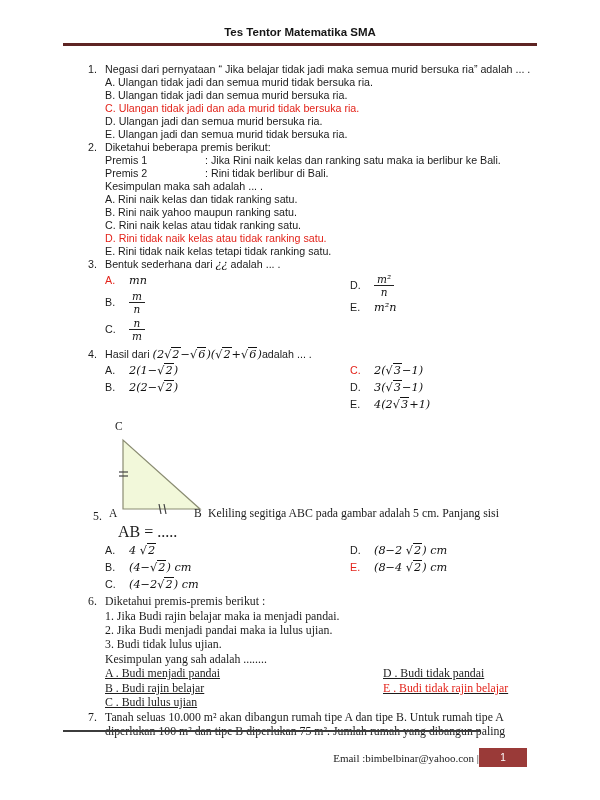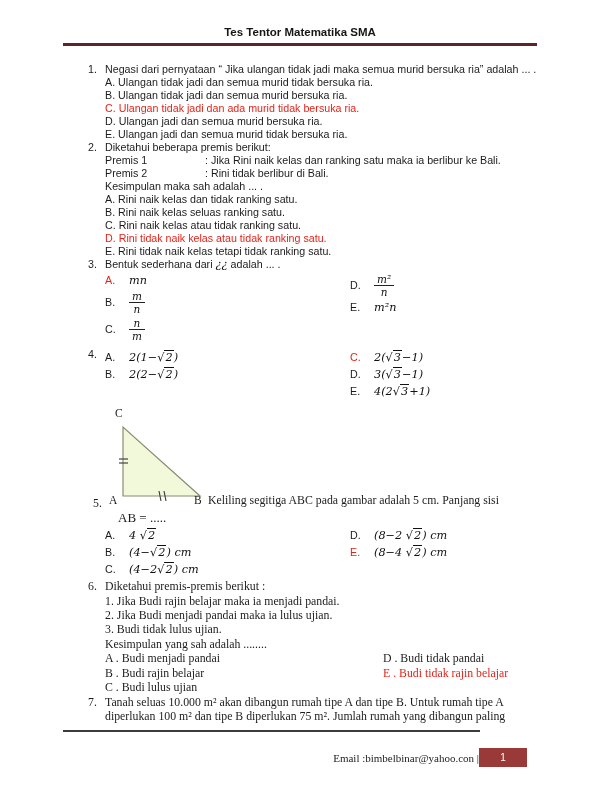--- a/index.html
+++ b/index.html
@@ -39,23 +39,23 @@
 
   
   .fig-wrap { position:relative; height:99px; margin-top:8px; font-family:"Liberation Serif",serif; font-size:11.8px; }
   .fig-svg { position:absolute; left:55px; top:13px; }
   .vlabel { position:absolute; font-size:11.5px; color:#222; }
   .vlabel-c { left:52px; top:-2px; }
   .vlabel-a { left:46px; top:85px; }
   .vlabel-b { left:131px; top:85px; }
   .fig-qnum { position:absolute; left:30px; top:87px; }
   .fig-qtext { position:absolute; left:145px; top:84px; width:340px; line-height:14.4px; }
-  .ab-line { padding-left:55px; margin-top:2px; font-family:"Liberation Serif",serif; font-size:13px; }
-
-  .q6-opts { display:flex; }
+  .ab-line { padding-left:55px; margin-top:2px; font-family:"Liberation Serif",serif; font-size:16px; }
+
+  .q6-opts { display:flex;text-decoration:underline; }
   .q6-col-l { width:245px; flex:none; }
   .q6-col-r { flex:1;margin-left:33px; }
   .q6-opt { line-height:14.4px; }
 
   
   .footer { position:absolute; left:63px; top:730px; width:474px; }
   .footer-rule { width:417px; height:2px; background:#3c3c3c; }
   .footer-row { display:flex; justify-content:flex-end; align-items:center; margin-top:16px; padding-right:10px; }
   .footer-email { font-family:"Liberation Serif",serif; font-size:11px; color:#222; }
   .page-badge { width:48px; height:19px; background:#9a3a38; color:#fff; display:flex;
@@ -68,36 +68,36 @@
 <div class="page">
   <div class="content">
 
     <div class="doc-title">Tes Tentor Matematika SMA</div>
     <div class="title-rule"></div>
 
     <div class="questions">
 
       <div class="q sans-q">
         <span class="qnum">1.</span>
-        <div>Negasi dari pernyataan “ Jika ulangan tidak jadi maka semua murid bersuka ria” adalah ... .</div>
+        <div>Negasi dari pernyataan “ Jika belajar tidak jadi maka semua murid bersuka ria” adalah ... .</div>
         <div>A. Ulangan tidak jadi dan semua murid tidak bersuka ria.</div>
         <div>B. Ulangan tidak jadi dan semua murid bersuka ria.</div>
         <div class="red">C. Ulangan tidak jadi dan ada murid tidak bersuka ria.</div>
         <div>D. Ulangan jadi dan semua murid bersuka ria.</div>
         <div>E. Ulangan jadi dan semua murid tidak bersuka ria.</div>
       </div>
 
       <div class="q sans-q">
         <span class="qnum">2.</span>
         <div>Diketahui beberapa premis berikut:</div>
         <div><span class="premis-label">Premis 1</span><span>: Jika Rini naik kelas dan ranking satu maka ia berlibur ke Bali.</span></div>
         <div><span class="premis-label">Premis 2</span><span>: Rini tidak berlibur di Bali.</span></div>
         <div>Kesimpulan maka sah adalah ... .</div>
         <div>A. Rini naik kelas dan tidak ranking satu.</div>
-        <div>B. Rini naik kelas seluas ranking satu.</div>
+        <div>B. Rini naik yahoo maupun ranking satu.</div>
         <div>C. Rini naik kelas atau tidak ranking satu.</div>
         <div class="red">D. Rini tidak naik kelas atau tidak ranking satu.</div>
         <div>E. Rini tidak naik kelas tetapi tidak ranking satu.</div>
       </div>
 
       <div class="q sans-q">
         <span class="qnum">3.</span>
         <div>
           <span>Bentuk sederhana dari </span><span class="red math">¿¿</span><span> adalah ... .</span>
         </div>
@@ -124,20 +124,23 @@
             <div class="mopt">
                 <span class="mlabel">E.</span>
                 <span class="math">m²n</span>
               </div>
           </div>
         </div>
       </div>
 
       <div class="q sans-q" style="margin-top:4px;">
         <span class="qnum">4.</span>
+        <div>
+          <span>Hasil dari </span><span class="math">(2<span class="sq">√<span class="rad">2</span></span>−<span class="sq">√<span class="rad">6</span></span>)(<span class="sq">√<span class="rad">2</span></span>+<span class="sq">√<span class="rad">6</span></span>)</span><span>adalah ... .</span>
+        </div>
         <div class="cols">
           <div class="col-l">
             <div class="mopt">
                 <span class="mlabel">A.</span>
                 <span class="math">2(1−<span class="sq">√<span class="rad">2</span></span>)</span>
               </div>
             <div class="mopt">
                 <span class="mlabel">B.</span>
                 <span class="math">2(2−<span class="sq">√<span class="rad">2</span></span>)</span>
               </div>

